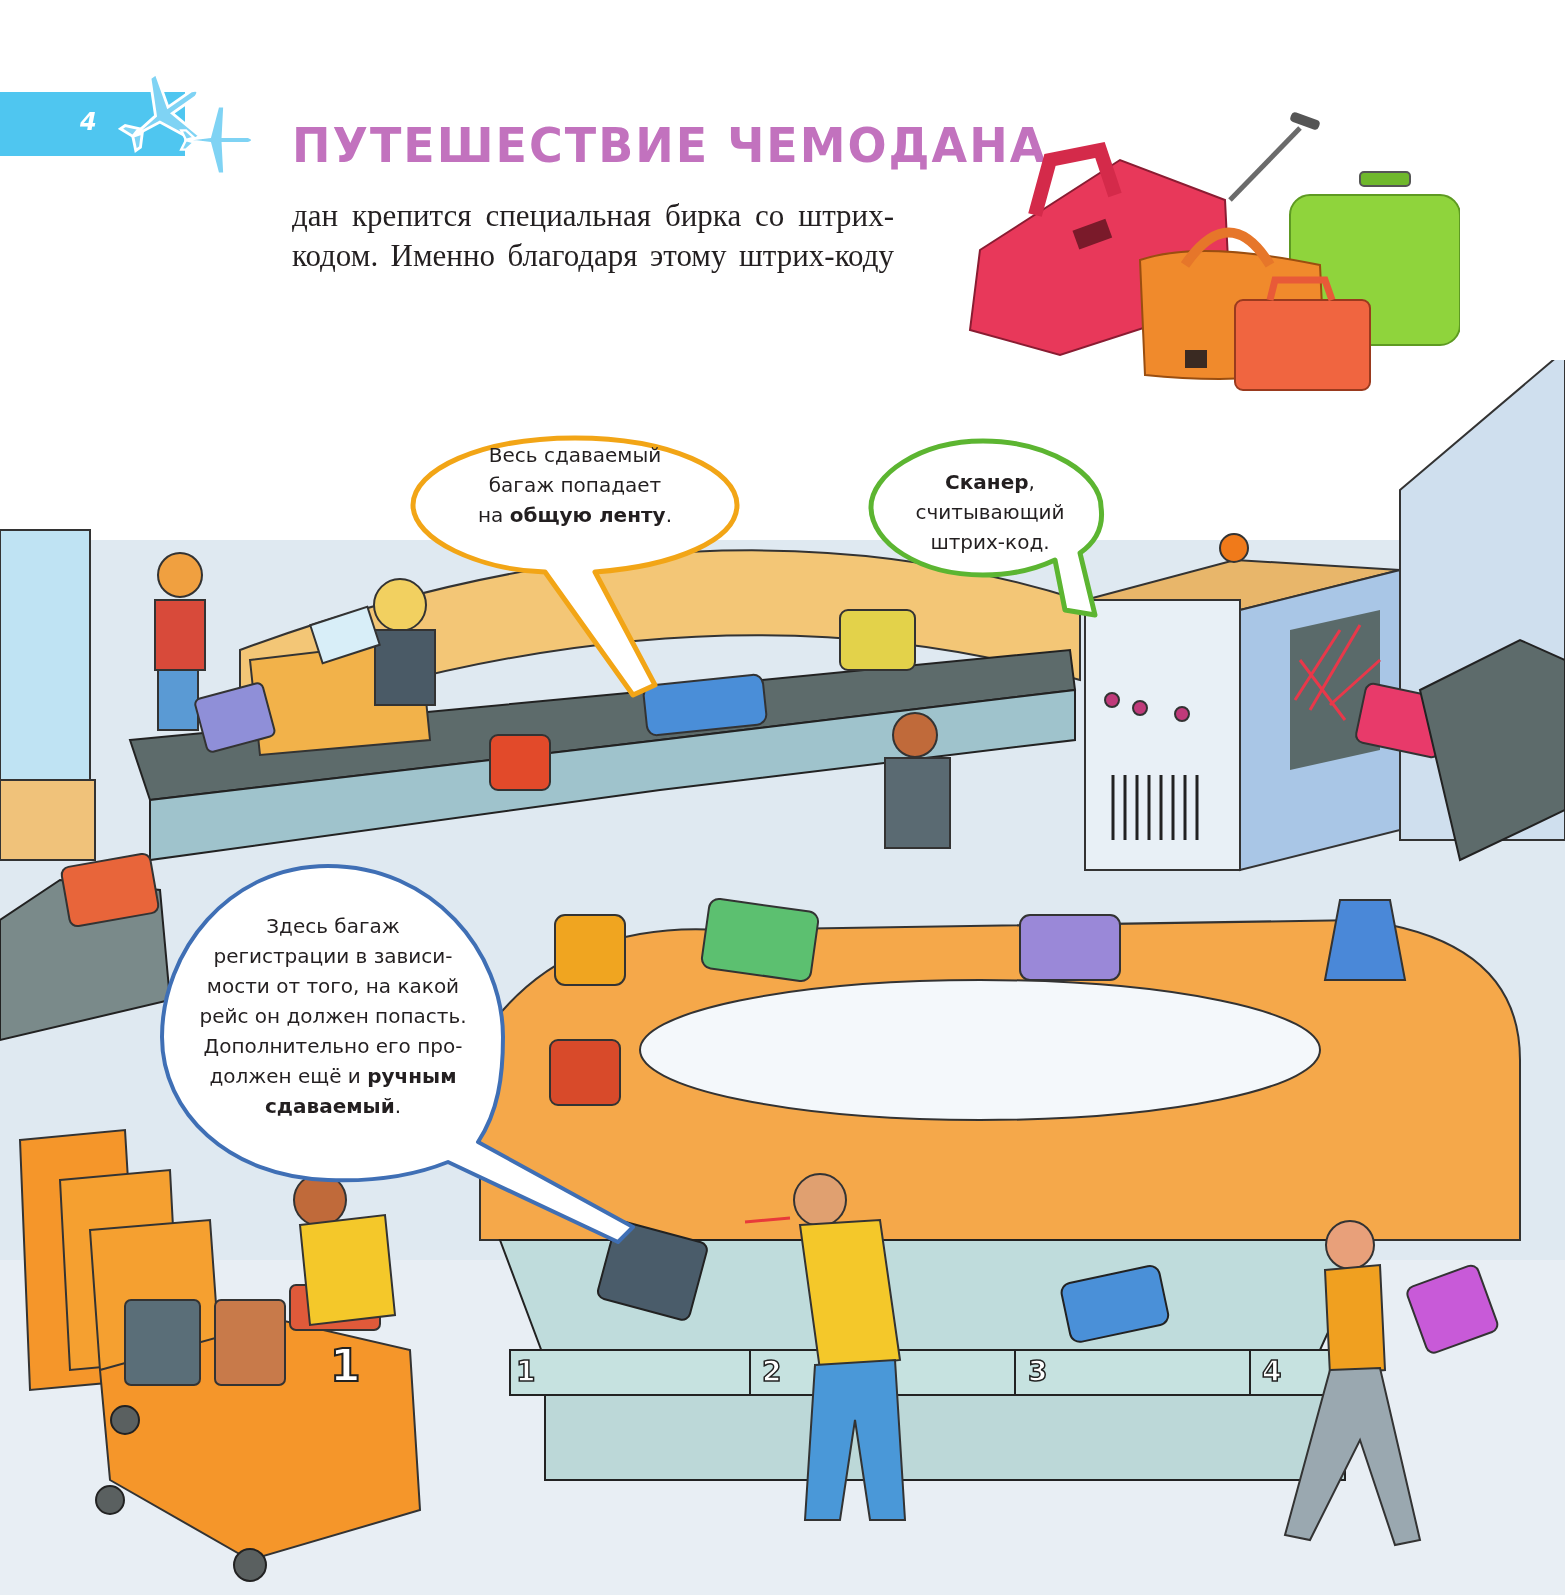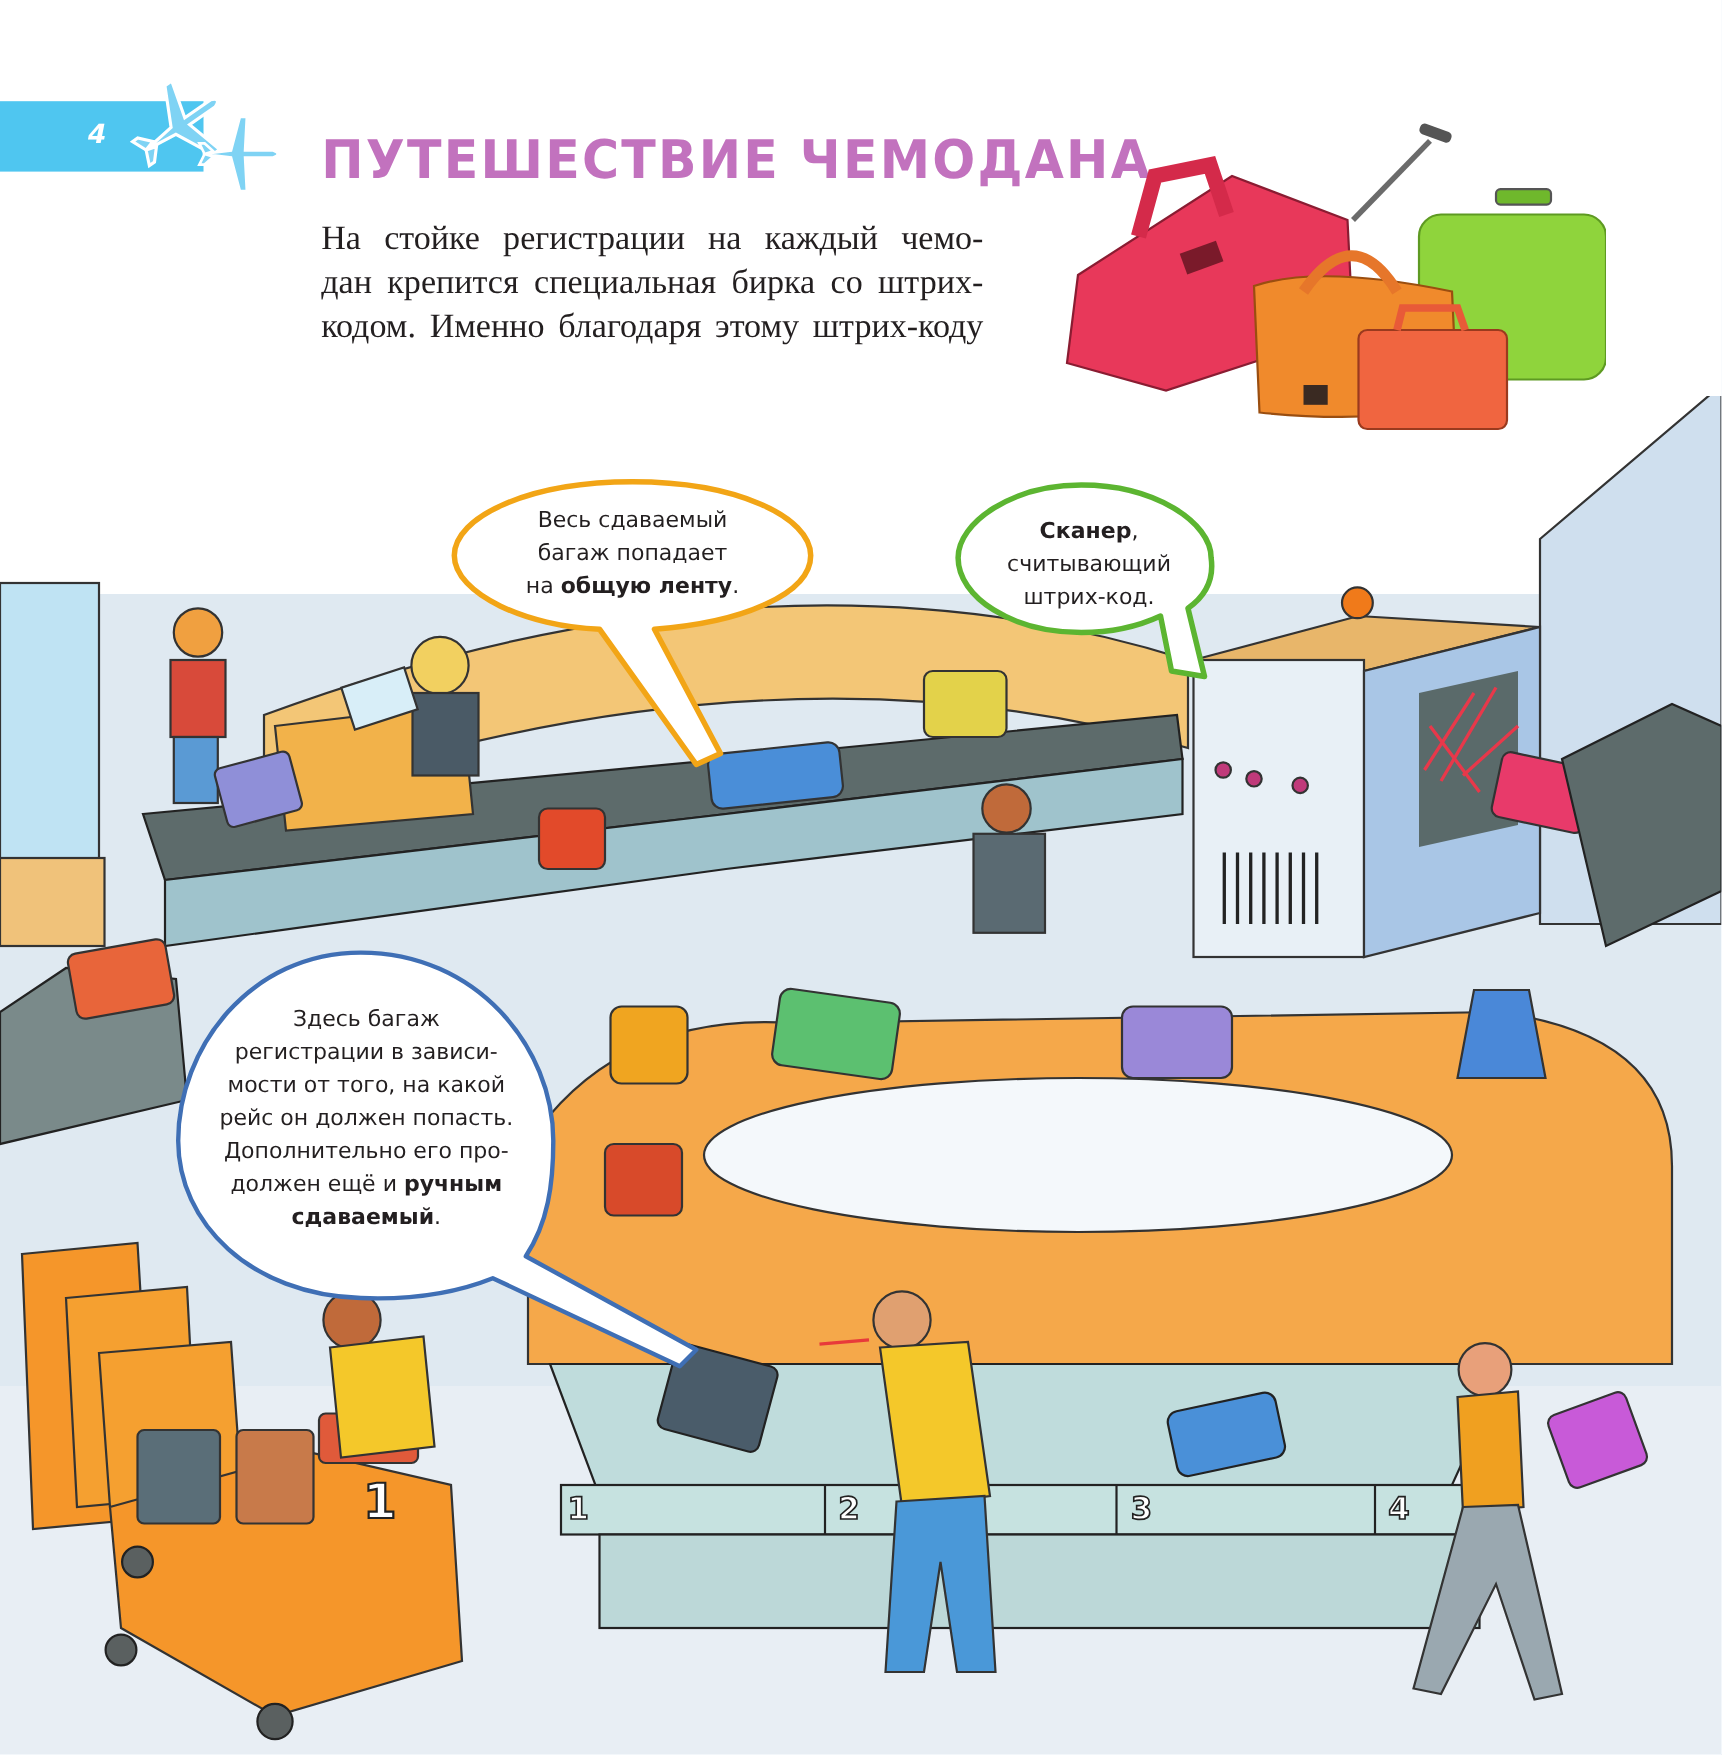--- a/index.html
+++ b/index.html
@@ -41,21 +41,20 @@
     <g fill="#7fd3f4" stroke="#ffffff" stroke-width="3">
       <path d="M8 50 L40 46 L50 8 L58 8 L56 46 L88 46 Q98 50 88 54 L56 54 L58 92 L50 92 L40 54 L8 50 Z"></path>
       <path d="M10 50 L4 38 L10 38 L20 47 Z"></path>
       <path d="M10 50 L4 62 L10 62 L20 53 Z"></path>
     </g>
   </svg>
 
   <div class="title">ПУТЕШЕСТВИЕ ЧЕМОДАНА</div>
 
   <div class="intro">
-    <span class="line">На стойке регистрации на каждый чемо-</span>
     <span class="line">дан крепится специальная бирка со штрих-</span>
     <span class="line">кодом. Именно благодаря этому штрих-коду</span>
   </div>
 
   <svg style="position:absolute;left:940px;top:100px;" width="520" height="300" viewBox="0 0 520 300">
 
     <line x1="290" y1="100" x2="360" y2="28" stroke="#6b6b6b" stroke-width="5"></line>
     <rect x="350" y="16" width="30" height="10" rx="4" fill="#555" transform="rotate(20 365 21)"></rect>
 
     <path d="M40 150 L180 60 L285 100 L290 200 L120 255 L30 230 Z" fill="#e8385a" stroke="#8a1c32" stroke-width="2"></path>
@@ -184,21 +183,21 @@
 
   <div style="position:absolute;left:516px;top:1355px;font-size:28px;font-weight:bold;color:#ffffff;-webkit-text-stroke:1.5px #222;font-family:'DejaVu Sans',sans-serif;">1</div>
   <div style="position:absolute;left:762px;top:1355px;font-size:28px;font-weight:bold;color:#ffffff;-webkit-text-stroke:1.5px #222;font-family:'DejaVu Sans',sans-serif;">2</div>
   <div style="position:absolute;left:1028px;top:1355px;font-size:28px;font-weight:bold;color:#ffffff;-webkit-text-stroke:1.5px #222;font-family:'DejaVu Sans',sans-serif;">3</div>
   <div style="position:absolute;left:1262px;top:1355px;font-size:28px;font-weight:bold;color:#ffffff;-webkit-text-stroke:1.5px #222;font-family:'DejaVu Sans',sans-serif;">4</div>
   <div style="position:absolute;left:330px;top:1340px;font-size:44px;font-weight:bold;color:#ffffff;-webkit-text-stroke:2px #222;font-family:'DejaVu Sans',sans-serif;">1</div>
 
   <svg style="position:absolute;left:405px;top:430px;" width="340" height="290" viewBox="0 0 340 290">
     <path d="M170 8 C75 8 8 40 8 75 C8 110 75 140 140 142 L228 265 L250 255 L190 142 C270 136 332 110 332 75 C332 40 265 8 170 8 Z" fill="#ffffff" stroke="#f2a516" stroke-width="5" stroke-linejoin="round"></path>
   </svg>
-  <div class="bubble-text" style="left:440px;top:457px;width:270px;">
+  <div class="bubble-text" style="left:440px;top:440px;width:270px;">
     <div>Весь сдаваемый</div>
     <div>багаж попадает</div>
     <div><span>на </span><b>общую ленту</b><span>.</span></div>
   </div>
 
   <svg style="position:absolute;left:865px;top:435px;" width="260" height="190" viewBox="0 0 260 190">
     <path d="M118 6 C55 6 6 40 6 72 C6 108 55 140 118 140 C150 140 175 132 190 125 L200 175 L230 180 L215 118 C235 104 238 86 236 72 C236 40 185 6 118 6 Z" fill="#ffffff" stroke="#5cb531" stroke-width="5" stroke-linejoin="round"></path>
   </svg>
   <div class="bubble-text" style="left:890px;top:467px;width:200px;">
     <div><b>Сканер</b><span>,</span></div>

